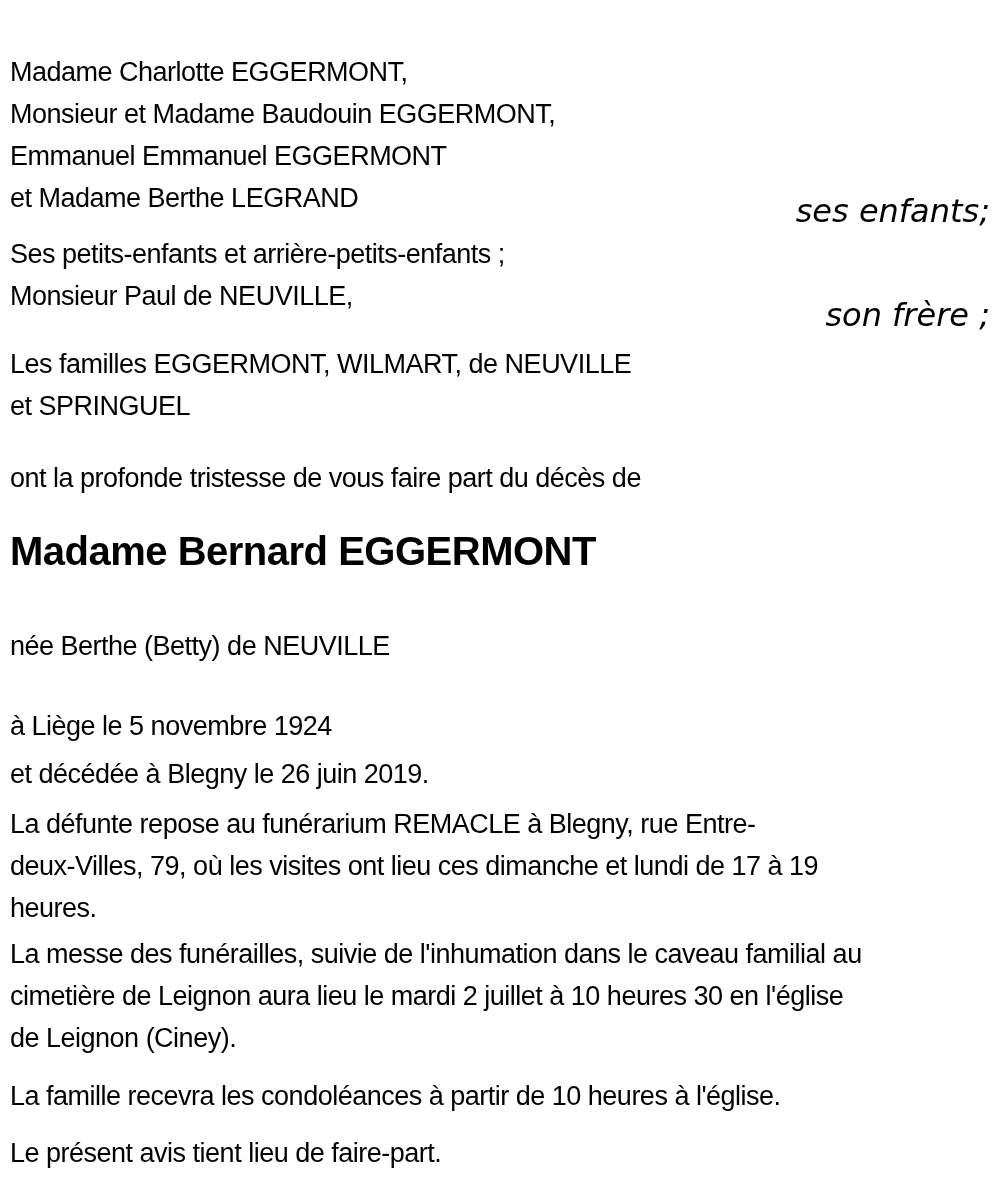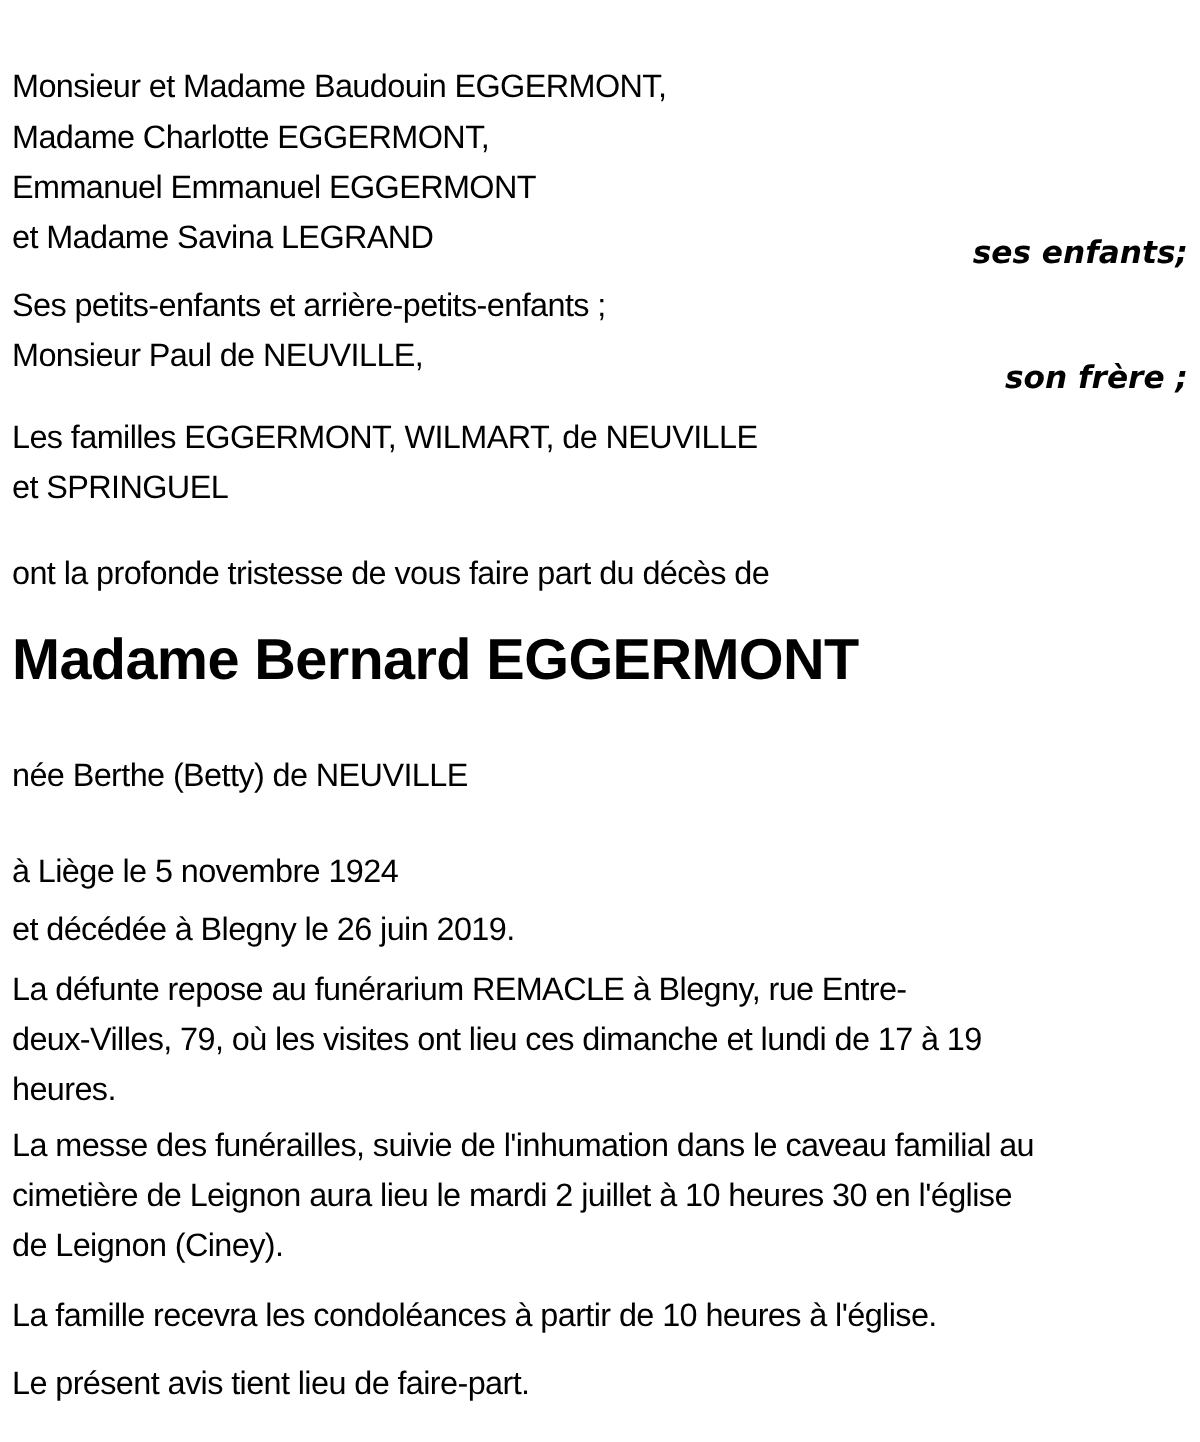--- a/index.html
+++ b/index.html
@@ -21,59 +21,58 @@
     letter-spacing: -0.5px;
   }
   .line { white-space: nowrap; }
   .prayer {
     font-weight: bold;
   }
   .names-children { margin-top: 45px; }
   .relation {
     font-family: "DejaVu Sans", sans-serif;
     font-style: italic;
-    font-size: 26px;
+    font-size: 32px;
     line-height: 28px;
     letter-spacing: 0;
     text-align: right;
     white-space: nowrap;
-    font-weight: bold;
   }
   .relation-children { margin-top: -22px; }
   .names-grandchildren { margin-top: 8px; }
   .relation-brother { margin-top: -16px; }
   .names-families { margin-top: 14px; }
   .announcement { margin-top: 30px; }
   .deceased-name {
     margin-top: 24px;
-    font-size: 48px;
+    font-size: 40px;
     line-height: 56px;
     font-weight: bold;
     letter-spacing: -0.5px;
     white-space: nowrap;
   }
   .maiden-name { margin-top: 46px; }
   .birth-line { margin-top: 38px; }
   .death-line { margin-top: 6px; }
   .para-1 { margin-top: 8px; }
   .para-2 { margin-top: 4px; }
   .para-3 { margin-top: 16px; }
   .para-4 { margin-top: 15px; }
 </style>
 </head>
 <body>
 
 <div class="doc">
 
 
   <div class="names-children">
+    <div class="line">Madame Charlotte EGGERMONT,</div>
     <div class="line">Monsieur et Madame Baudouin EGGERMONT,</div>
-    <div class="line">Madame Charlotte EGGERMONT,</div>
     <div class="line">Emmanuel Emmanuel EGGERMONT</div>
-    <div class="line">et Madame Savina LEGRAND</div>
+    <div class="line">et Madame Berthe LEGRAND</div>
   </div>
   <div class="relation relation-children">ses enfants;</div>
 
   <div class="names-grandchildren">
     <div class="line">Ses petits-enfants et arrière-petits-enfants ;</div>
     <div class="line">Monsieur Paul de NEUVILLE,</div>
   </div>
   <div class="relation relation-brother">son frère ;</div>
 
   <div class="names-families">

